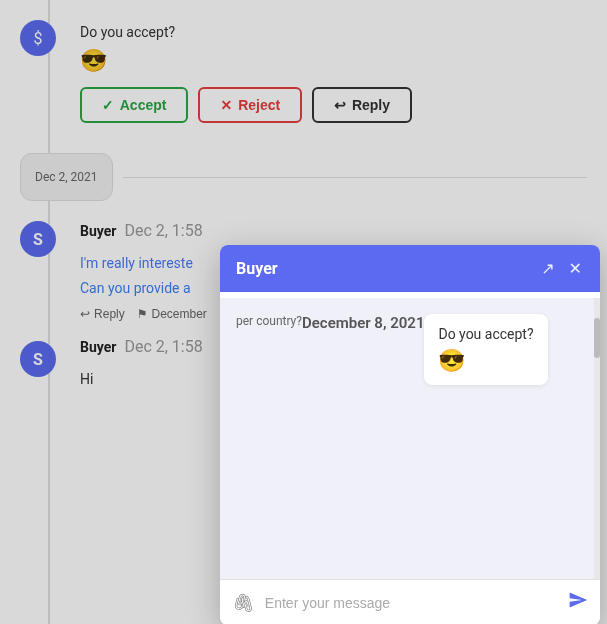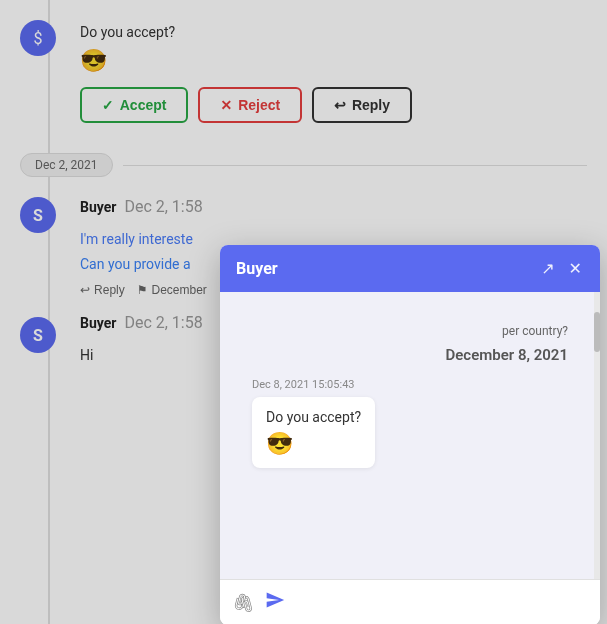--- a/index.html
+++ b/index.html
@@ -116,21 +116,21 @@
       display: flex;
       align-items: center;
       padding: 10px 20px;
       position: relative;
     }
 
     .date-badge {
       background: #f0f0f0;
       border: 1px solid #ddd;
       border-radius: 12px;
-      padding: 4px 14px;
+      padding: 16px 14px;
       font-size: 12px;
       color: #666;
       white-space: nowrap;
     }
 
     .divider-line {
       flex: 1;
       height: 1px;
       background: #e0e0e0;
       margin-left: 10px;
@@ -258,24 +258,25 @@
       color: white;
       cursor: pointer;
       font-size: 16px;
       padding: 2px;
       opacity: 0.9;
     }
 
     .modal-body {
       flex: 1;
       overflow-y: auto;
-      padding: 32px;
+      padding: 16px;
       background: #f0f0f8;
       display: flex;
-      flex-direction: column;
+      flex-direction: row;
+      margin-top: 6px;
     }
 
     .modal-prev-msg {
       text-align: right;
       font-size: 12px;
       color: #666;
       padding-bottom: 8px;
     }
 
     .modal-date-label {
@@ -444,34 +445,34 @@
         </button>
         <button class="modal-icon-btn">
           <span>✕</span>
         </button>
       </div>
     </div>
 
     <div class="modal-body" style="position:relative;">
       <div class="modal-prev-msg">per country?</div>
       <div class="modal-date-label">December 8, 2021</div>
-      <div class="modal-timestamp">Dec 8, 2021 15:05:43</div>
       <div class="modal-bubble">
         <div class="modal-bubble-text">Do you accept?</div>
         <div class="modal-bubble-emoji">😎</div>
       </div>
       <div class="scrollbar-track">
         <div class="scrollbar-thumb"></div>
       </div>
     </div>
 
     <div class="modal-footer">
       <button class="modal-attach-btn">
         <span>🖇</span>
       </button>
+      <input class="modal-input" type="text" placeholder="Enter your message" style="">
       <button class="modal-send-btn">
         <svg width="20" height="20" viewBox="0 0 24 24" fill="#5b6af0">
           <path d="M2 21L23 12 2 3v7l15 2-15 2v7z"></path>
         </svg>
       </button>
     </div>
   </div>
 </div>
 
 </body></html>

